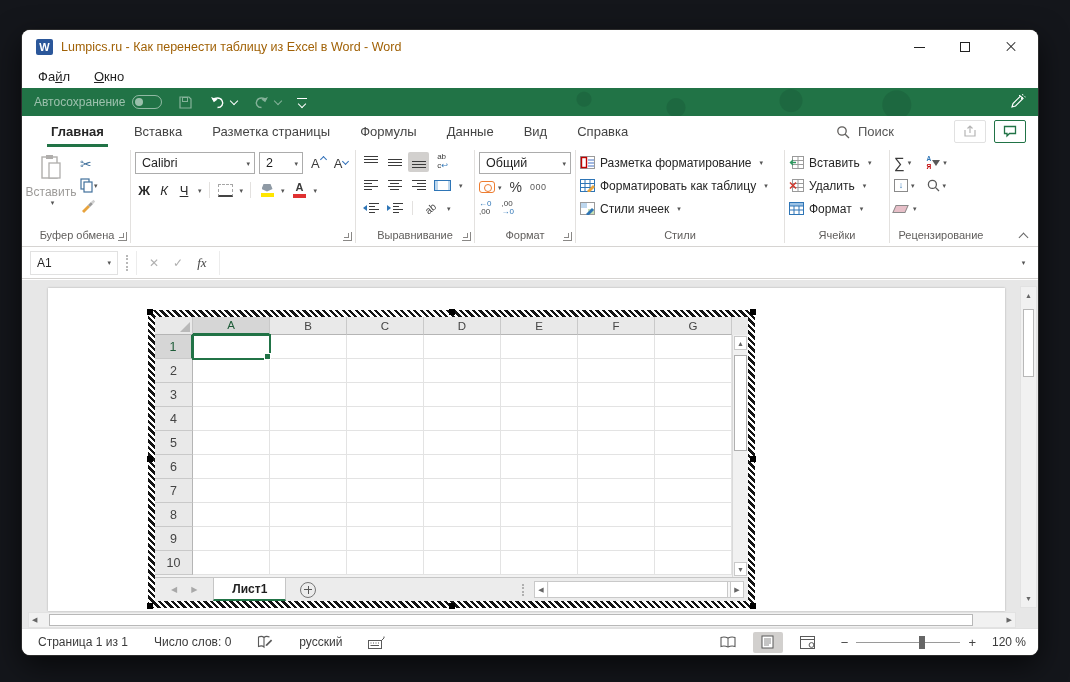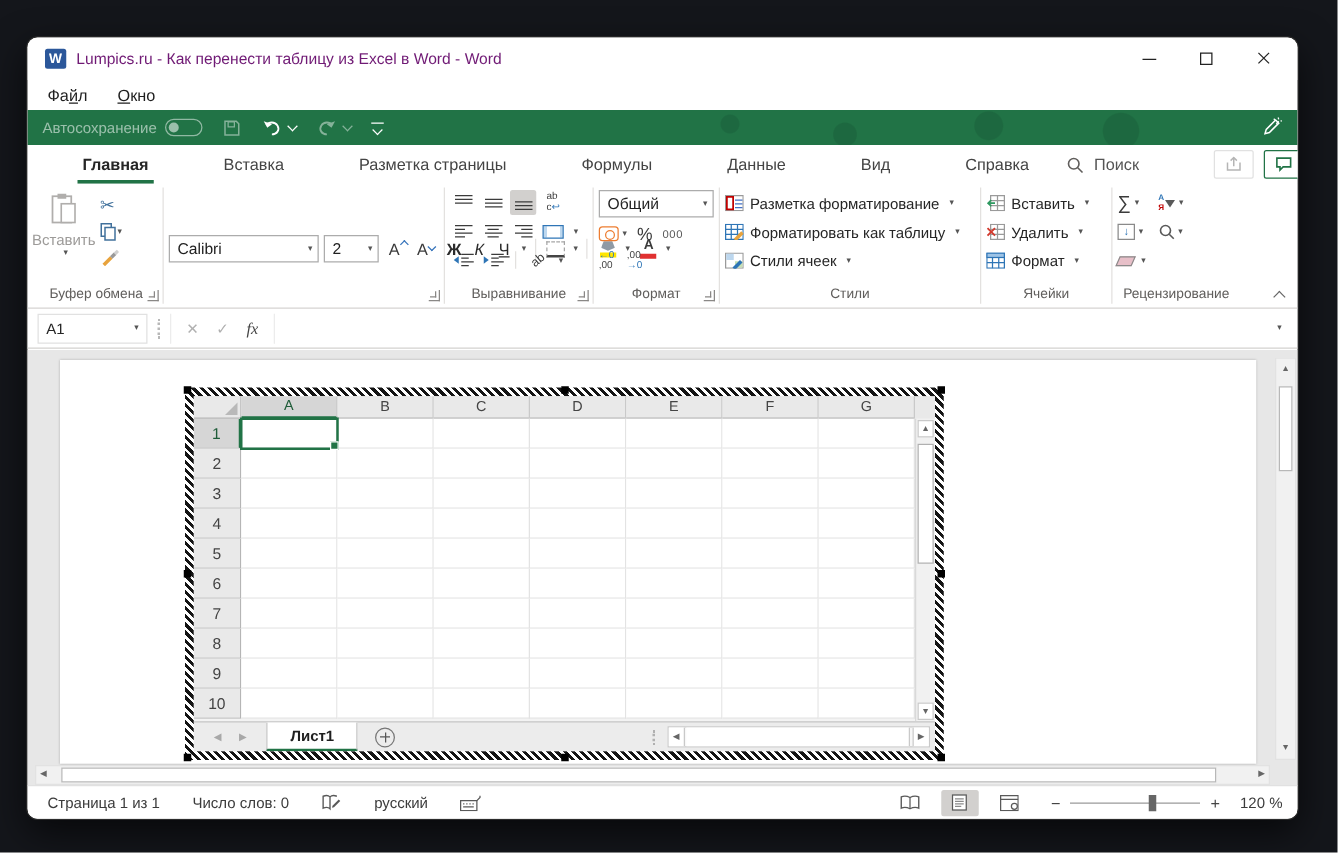--- a/index.html
+++ b/index.html
@@ -4,21 +4,21 @@
 <style>
 *{margin:0;padding:0;box-sizing:border-box}
 html,body{width:1070px;height:682px;overflow:hidden}
 body{background:#14161b;position:relative;font-family:"Liberation Sans",sans-serif;-webkit-font-smoothing:antialiased}
 .window{position:absolute;left:22px;top:30px;width:1016px;height:625px;background:#fff;border-radius:8px;overflow:hidden;
   box-shadow:0 0 0 1px #2c2c2c,0 10px 30px rgba(0,0,0,.65)}
 
 .titlebar{height:34px;background:#fff;display:flex;align-items:center;padding-left:14px;position:relative}
 .wordlogo{width:17px;height:16px;background:#2b579a;border-radius:2px;color:#fff;font-size:11px;font-weight:bold;
   display:flex;align-items:center;justify-content:center;margin-right:8px}
-.wtitle{font-size:12.5px;color:#701a75}
+.wtitle{font-size:12.5px;color:#a16207}
 .winctrls{position:absolute;right:4px;top:0;height:100%;display:flex}
 .wc{width:46px;height:100%;display:flex;align-items:center;justify-content:center;position:relative}
 .ic-min{width:11px;height:1px;background:#222}
 .ic-max{width:10px;height:10px;border:1px solid #222}
 .ic-close{width:12px;height:12px;position:relative}
 .ic-close::before,.ic-close::after{content:"";position:absolute;left:0;top:5px;width:12px;height:1px;background:#222}
 .ic-close::before{transform:rotate(45deg)}.ic-close::after{transform:rotate(-45deg)}
 
 .menubar{height:24px;display:flex;align-items:center;gap:24px;padding-left:16px;font-size:13px;color:#1f1f1f}
 .menuitem .mu{text-decoration:underline}
@@ -35,21 +35,21 @@
 .toggle::before{content:"";position:absolute;left:2px;top:2px;width:8px;height:8px;border-radius:50%;background:rgba(255,255,255,.55)}
 .qbtn{display:flex;align-items:center;gap:2px;margin-left:16px}
 .dim{opacity:.45}
 .qat .cvw{width:6px;height:6px;border-left:1px solid #fff;border-bottom:1px solid #fff;transform:rotate(-45deg);margin-left:3px;margin-top:-2px}
 .qat-custom{display:flex;flex-direction:column;align-items:center;margin-left:16px}
 .qat-custom b{display:block;width:10px;height:1px;background:#fff;margin-bottom:2px}
 .qat-right{position:absolute;right:12px;top:5px}
 
 .tabrow{height:31px;display:flex;align-items:stretch;padding:0 12px 0 14px;background:#fff}
 .rtabs{display:flex;align-items:stretch}
-.rtab{font-size:13px;color:#444;display:flex;align-items:center;padding:0 2px;margin:0 28px;position:relative;white-space:nowrap}
+.rtab{font-size:13px;color:#444;display:flex;align-items:center;padding:0 2px;margin:0 13px;position:relative;white-space:nowrap}
 .rtab.active{font-weight:bold;color:#262626}
 .rtab.active::after{content:"";position:absolute;left:-2px;right:-2px;bottom:0;height:3px;background:#217346}
 .searchbox{display:flex;align-items:center;gap:8px;margin-left:auto;margin-right:60px;color:#555;font-size:13px}
 .tr-btns{display:flex;align-items:center;gap:8px}
 .trbtn{width:32px;height:23px;border:1px solid #e1e1e1;border-radius:2px;display:flex;align-items:center;justify-content:center;background:#fff}
 .trbtn.green{border-color:#217346}
 
 .ribbon{height:100px;display:flex;align-items:stretch;padding:0 2px;border-bottom:1px solid #d6d4d2;position:relative;background:#fff}
 .rgroup{display:flex;flex-direction:column;position:relative;padding:5px 4px 0}
 .rgc{flex:1;display:flex}
@@ -59,21 +59,21 @@
 .rsep{width:1px;background:#e3e1df;margin:3px 0}
 .tri{font-size:7px;color:#555;margin-left:3px;line-height:1}
 .tri.mini{margin-left:1px}
 
 .pastebtn{width:46px;display:flex;flex-direction:column;align-items:center;justify-content:flex-start;padding-top:2px}
 .pastebtn .plabel{font-size:12px;color:#9d9b99;margin-top:3px}
 .clipcol{display:flex;flex-direction:column;justify-content:flex-start;gap:5px;padding:4px 0 0 6px}
 .clipcol .crow{display:flex;align-items:center;height:16px}
 .cuticon{font-size:14px;color:#41719c;line-height:1}
 
-.fg{display:flex;flex-direction:row;gap:6px;width:100%}
+.fg{display:flex;flex-direction:column;gap:6px;width:100%}
 .fgrow{display:flex;align-items:center;gap:4px}
 .combo{height:22px;border:1px solid #acacac;background:#fff;display:flex;align-items:center;justify-content:space-between;
   font-size:12.5px;color:#1f1f1f;padding:0 4px 0 6px}
 .azbtn{display:flex;align-items:flex-start;font-size:13px;color:#3b3b3b;margin-left:4px;position:relative}
 .caret{width:5px;height:5px;border-left:1px solid #3170b9;border-top:1px solid #3170b9;transform:rotate(45deg);margin:1px 0 0 1px}
 .caret.down{transform:rotate(-135deg);margin-top:3px}
 .fmtbtn{min-width:18px;height:20px;display:flex;align-items:center;justify-content:center;font-size:13px;color:#2b2b2b}
 .uline{text-decoration:underline}
 .bordersicon{width:15px;height:13px;border:1px dashed #a6a6a6;border-bottom:2px solid #444}
 .coloricon{display:flex;flex-direction:column;align-items:center;line-height:1}

